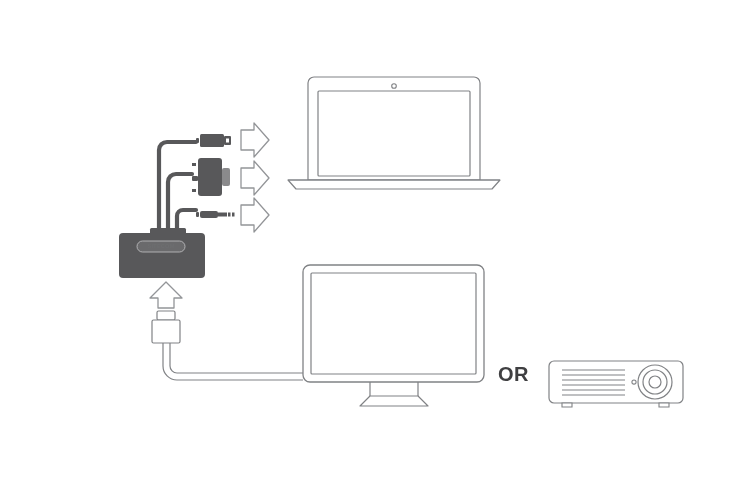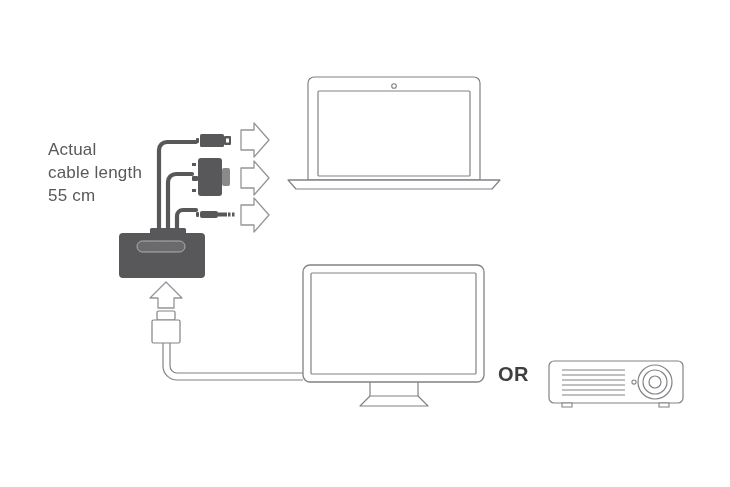--- a/index.html
+++ b/index.html
@@ -159,21 +159,18 @@
         <rect x="157" y="311" width="18" height="9" rx="1.5" fill="#ffffff" stroke="#808285" stroke-width="1.2"></rect>
         <rect x="152" y="320" width="28" height="23" rx="1.5" fill="#ffffff" stroke="#808285" stroke-width="1.2"></rect>
       </g>
 
       <path d="M163 343 V366 a14 14 0 0 0 14 14 H303" fill="none" stroke="#808285" stroke-width="1.2"></path>
       <path d="M170 343 V366 a7 7 0 0 0 7 7 H303" fill="none" stroke="#808285" stroke-width="1.2"></path>
     </g>
 
   </svg>
 
-  <div class="caption-text">Actual
-cable length
-55 cm</div>
 
   <div class="or-text">OR</div>
 
   <div class="badge-text">SITECOM</div>
 
 </div>
 
 </body></html>

